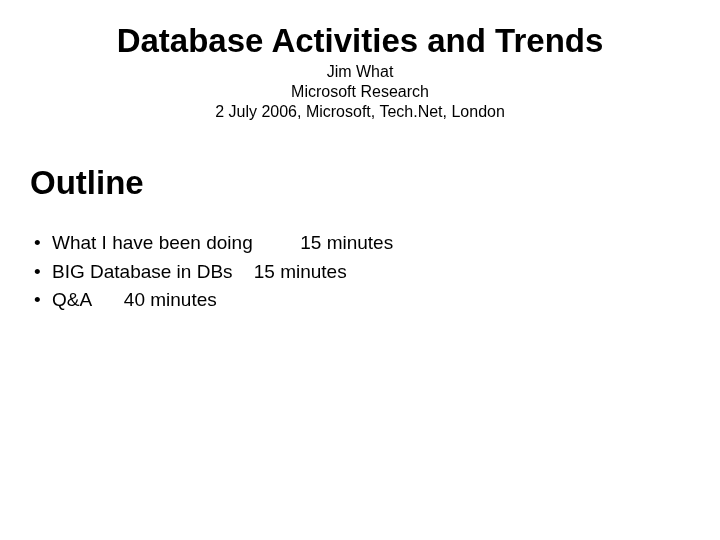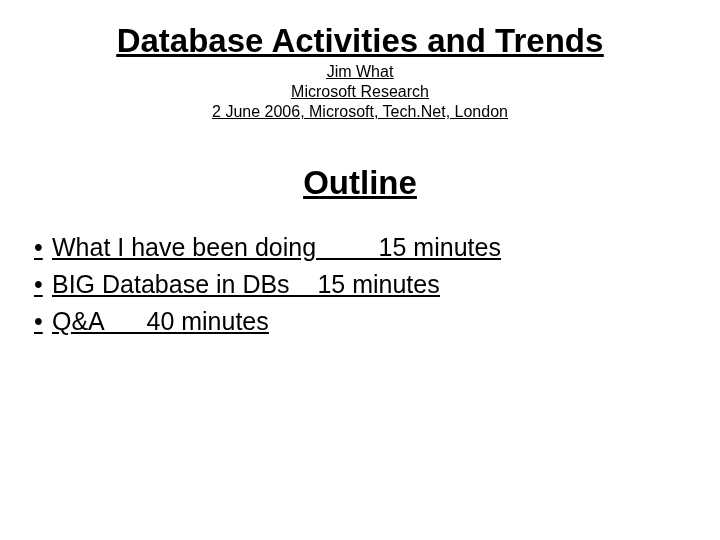--- a/index.html
+++ b/index.html
@@ -1,19 +1,18 @@
 <!DOCTYPE html>
 <html><head>
   <meta charset="utf-8">
   <style>
     * {
       margin: 0;
       padding: 0;
       box-sizing: border-box;
-      text-decoration: underline;
     }
     body {
       width: 720px;
       height: 540px;
       background: #ffffff;
       font-family: Arial, Helvetica, sans-serif;
       color: #000000;
       overflow: hidden;
     }
     .slide {
@@ -30,46 +29,45 @@
     }
     .author-block {
       text-align: center;
       font-size: 16px;
       line-height: 1.25;
       margin-bottom: 42px;
     }
     .section-title {
       font-size: 33px;
       font-weight: bold;
-      text-align: center;
       margin-bottom: 28px;
     }
     .bullets {
       list-style: none;
       padding-left: 4px;
     }
     .bullets li {
-      font-size: 25px;
+      font-size: 19px;
       line-height: 1.4;
       margin-bottom: 2px;
     }
     .bullet-dot {
       display: inline-block;
       width: 18px;
     }
   </style>
 </head>
 <body>
 
 <div class="slide">
   <h1 class="title">Database Activities and Trends</h1>
   <div class="author-block">
     <div>Jim What</div>
     <div>Microsoft Research</div>
-    <div>2 June 2006, Microsoft, Tech.Net, London</div>
+    <div>2 July 2006, Microsoft, Tech.Net, London</div>
   </div>
   <h2 class="section-title">Outline</h2>
   <ul class="bullets">
     <li>
       <span class="bullet-dot">•</span><span>What I have been doing</span><span>&nbsp;&nbsp;&nbsp;&nbsp;&nbsp;&nbsp;&nbsp;&nbsp;&nbsp;</span><span>15 minutes</span>
     </li>
     <li>
       <span class="bullet-dot">•</span><span>BIG Database in DBs</span><span>&nbsp;&nbsp;&nbsp;&nbsp;</span><span>15 minutes</span>
     </li>
     <li>

